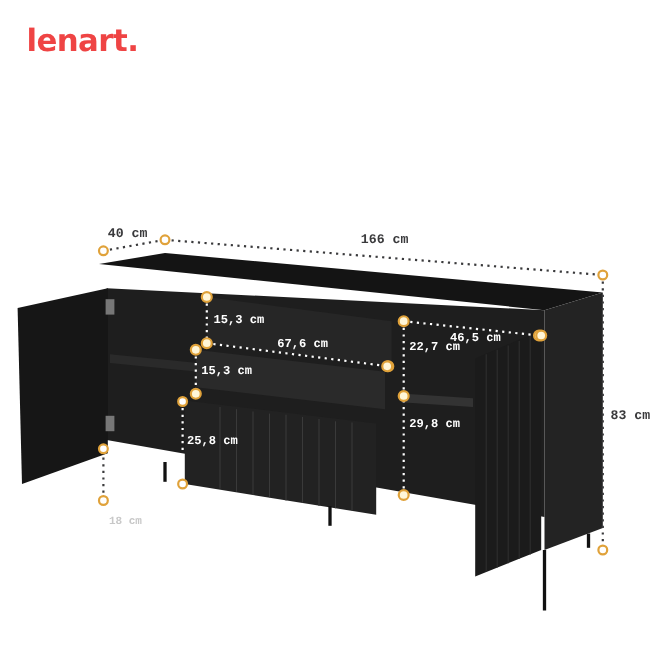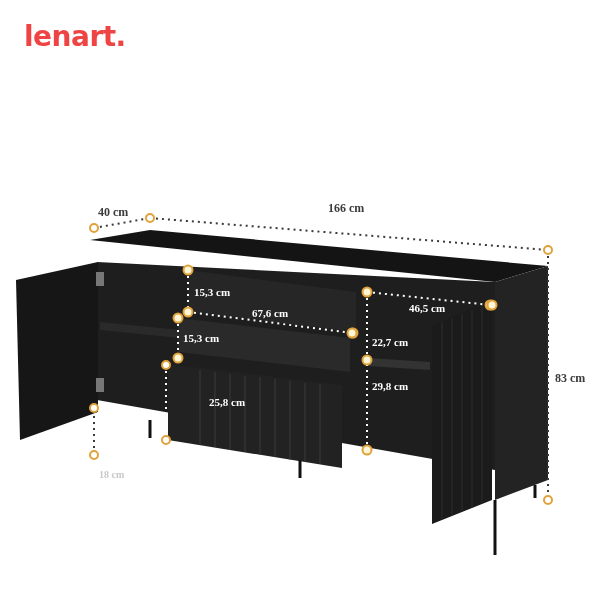--- a/index.html
+++ b/index.html
@@ -1,19 +1,19 @@
 <!DOCTYPE html>
 <html><head>
 <meta charset="utf-8">
 <style>
   html,body{margin:0;padding:0;background:#ffffff;}
   body{width:600px;height:600px;position:relative;overflow:hidden;font-family:"DejaVu Sans","Liberation Sans",sans-serif;}
   .logo{position:absolute;left:24px;top:20px;font-size:28px;font-weight:bold;color:#ef4444;letter-spacing:-0.5px;font-family:"DejaVu Sans",sans-serif;}
   svg{position:absolute;left:0;top:0;}
-  .lbl{position:absolute;font-size:11px;font-weight:bold;white-space:nowrap;font-family:Liberation Serif, serif;}
+  .lbl{position:absolute;font-size:11px;font-weight:bold;white-space:nowrap;font-family:Liberation Mono, monospace;}
   .dark{color:#3a3a3c;font-size:12px;}
   .light{color:#ffffff;}
   .faint{color:#c8c8c8;font-size:10px;margin-top:42px;}
 </style>
 </head>
 <body>
 
 <div class="logo">lenart.</div>
 
 <svg width="600" height="600" viewBox="0 0 600 600">
@@ -101,22 +101,22 @@
     <circle cx="367" cy="292" r="4.5"></circle>
     <circle cx="490" cy="305" r="4.5"></circle>
     <circle cx="352" cy="333" r="4.5"></circle>
     <circle cx="367" cy="360" r="4.5"></circle>
     <circle cx="367" cy="450" r="4.5"></circle>
     <circle cx="492" cy="305" r="4.5"></circle>
   </g>
 </svg>
 
 <div class="lbl dark" style="left:98px;top:205px;">40 cm</div>
-<div class="lbl dark" style="left:328px;top:201px;">166 cm</div>
+<div class="lbl dark" style="left:328px;top:211px;">166 cm</div>
 <div class="lbl dark" style="left:555px;top:371px;">83 cm</div>
 <div class="lbl light" style="left:194px;top:286px;">15,3 cm</div>
 <div class="lbl light" style="left:252px;top:307px;">67,6 cm</div>
 <div class="lbl light" style="left:183px;top:332px;">15,3 cm</div>
-<div class="lbl light" style="left:170px;top:396px;margin-left:39px;">25,8 cm</div>
+<div class="lbl light" style="left:170px;top:396px;">25,8 cm</div>
 <div class="lbl light" style="left:409px;top:302px;">46,5 cm</div>
-<div class="lbl light" style="left:372px;top:336px;">22,7 cm</div>
+<div class="lbl light" style="left:372px;top:310px;">22,7 cm</div>
 <div class="lbl light" style="left:372px;top:380px;">29,8 cm</div>
 <div class="lbl faint" style="left:99px;top:427px;">18 cm</div>
 
 </body></html>

